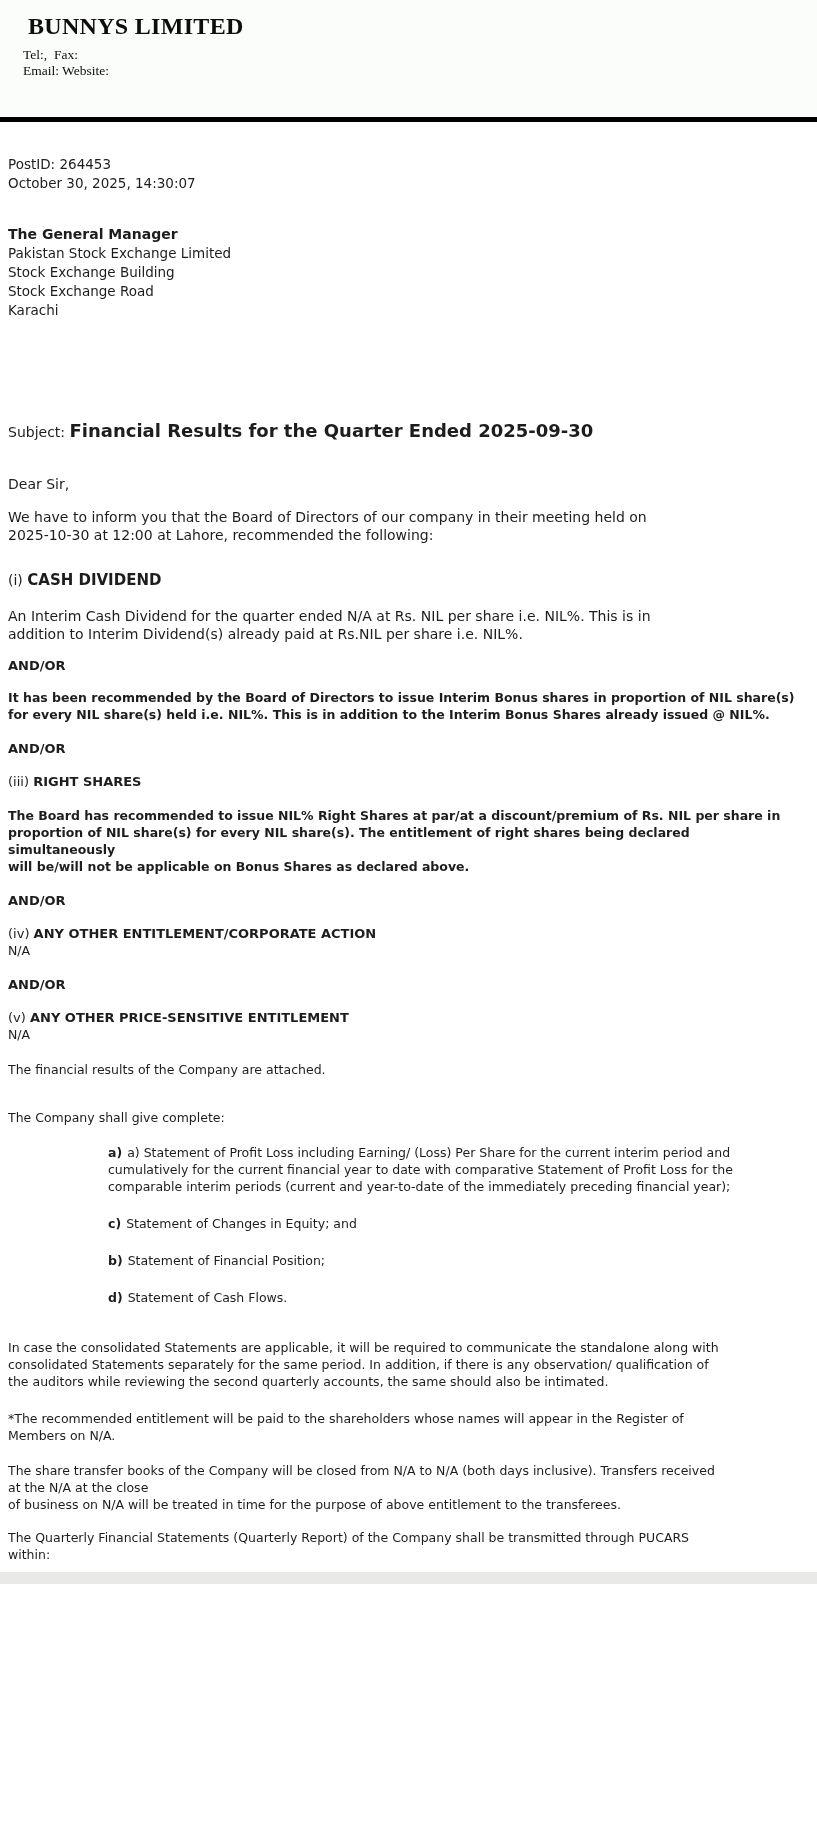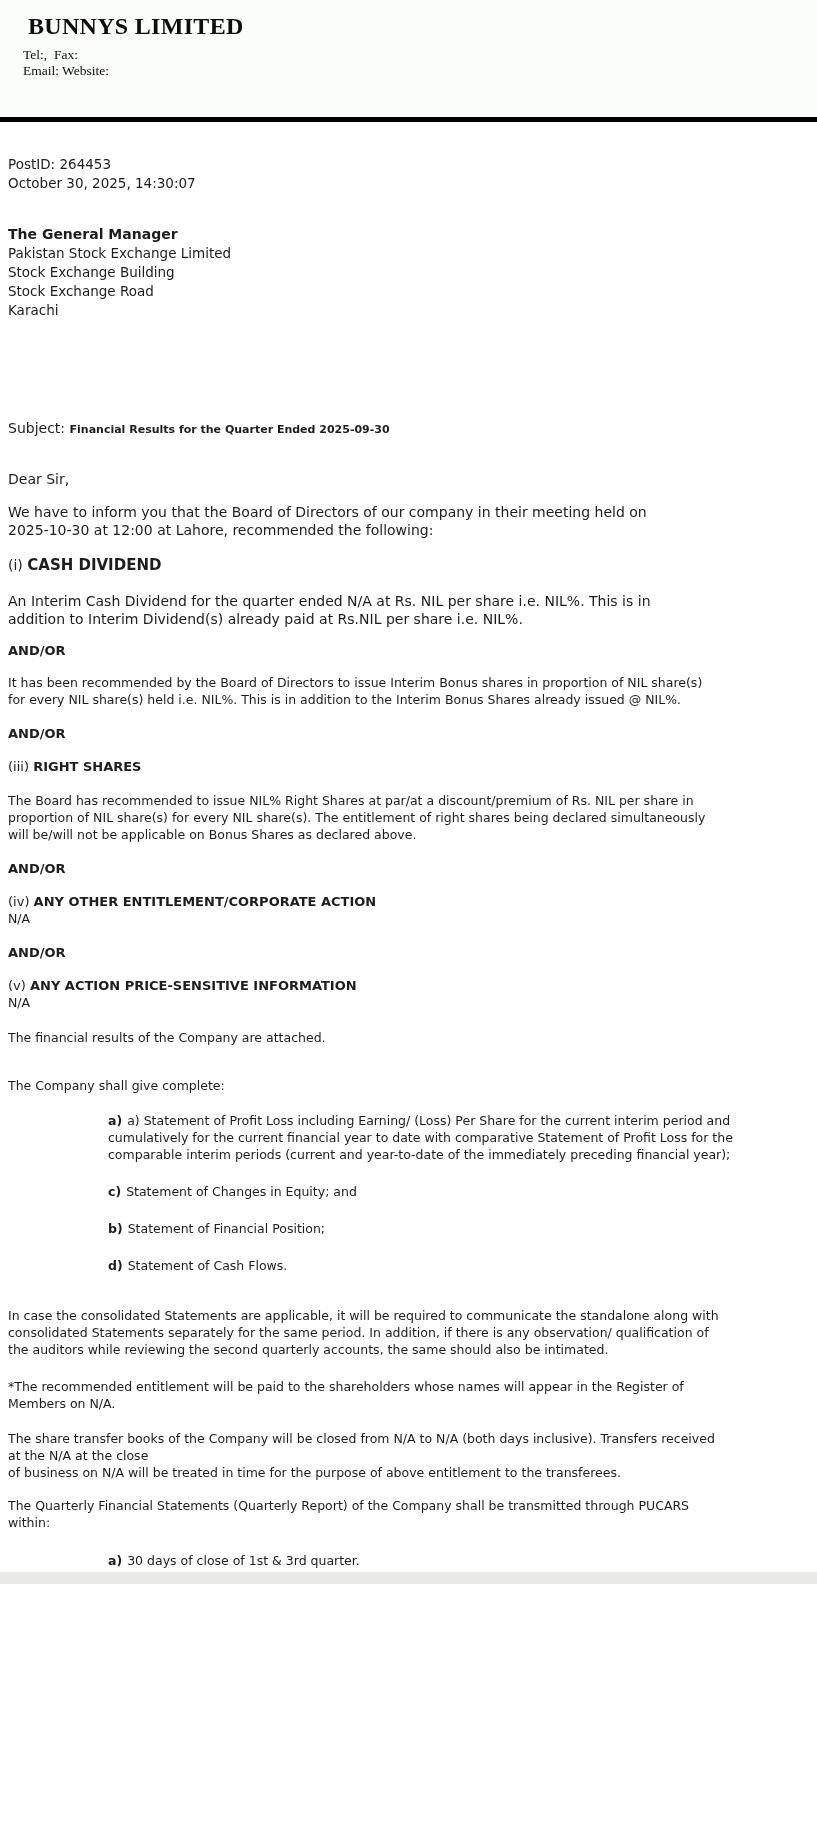--- a/index.html
+++ b/index.html
@@ -22,33 +22,33 @@
   .top-rule { height:5px; background:#000000; }
   
   .content { padding:0 20px 0 8px; }
   .big   { font-size:14px;  line-height:18px; }
   .small { font-size:12.5px; line-height:17px; }
   .pre   { white-space:pre-line; }
   .meta-block { margin-top:33px; font-size:13.5px; line-height:19px; }
   .recipient-block { margin-top:32px; font-size:13.5px; line-height:19px; }
   .recipient-name { font-weight:bold; font-size:14px; }
   .subject-line { margin-top:100px; font-size:14px; }
-  .subject-title { font-weight:bold; font-size:11px; }
+  .subject-title { font-weight:bold; font-size:18px; }
   .salutation { margin-top:35px; font-size:14px; }
   .intro { margin-top:16px; }
   .sec-num { white-space:pre; font-weight:normal; }
-  .sec-head-big { margin-top:17px; font-size:14px; }
+  .sec-head-big { margin-top:27px; font-size:14px; }
   .sec-head-big .sec-title { font-weight:bold; font-size:15px; }
   .sec-para-big { margin-top:18px; }
   .andor { font-weight:bold; font-size:13px; }
   .andor-1 { margin-top:15px; }
   .andor-n { margin-top:18px; }
   .sec-head-small { margin-top:18px; font-size:13px; }
   .sec-head-small .sec-title { font-weight:bold; }
-  .sec-para-small { margin-top:16px; }
+  .sec-para-small { margin-top:16px;font-weight:bold; }
   .sec-para-small.p3 { margin-top:18px; }
   .na-line { margin-top:1px; }
   .attached-note { margin-top:18px; }
   .complete-note { margin-top:31px; }
   .stmt-item { padding-left:100px; margin-top:18px; }
   .stmt-item + .stmt-item { margin-top:20px; }
   .item-label { font-weight:bold; margin-right:5px; }
   .consolidated-note { margin-top:33px; }
   .entitlement-note { margin-top:20px; }
   .transfer-note { margin-top:18px; }
@@ -124,21 +124,21 @@
     <div class="andor andor-n">AND/OR</div>
 
     <div class="sec-head-small">
       <span class="sec-num">(iv) </span><span class="sec-title">ANY OTHER ENTITLEMENT/CORPORATE ACTION</span>
     </div>
     <div class="small na-line">N/A</div>
 
     <div class="andor andor-n">AND/OR</div>
 
     <div class="sec-head-small">
-      <span class="sec-num">(v) </span><span class="sec-title">ANY ACTION PRICE-SENSITIVE INFORMATION</span>
+      <span class="sec-num">(v) </span><span class="sec-title">ANY OTHER PRICE-SENSITIVE ENTITLEMENT</span>
     </div>
     <div class="small na-line">N/A</div>
 
     <div class="attached-note small">The financial results of the Company are attached.</div>
 
     <div class="complete-note small">The Company shall give complete:</div>
 
     <div class="stmt-item small">
       <span class="item-label">a)</span><span class="pre">a) Statement of Profit Loss including Earning/ (Loss) Per Share for the current interim period and
 cumulatively for the current financial year to date with comparative Statement of Profit Loss for the

